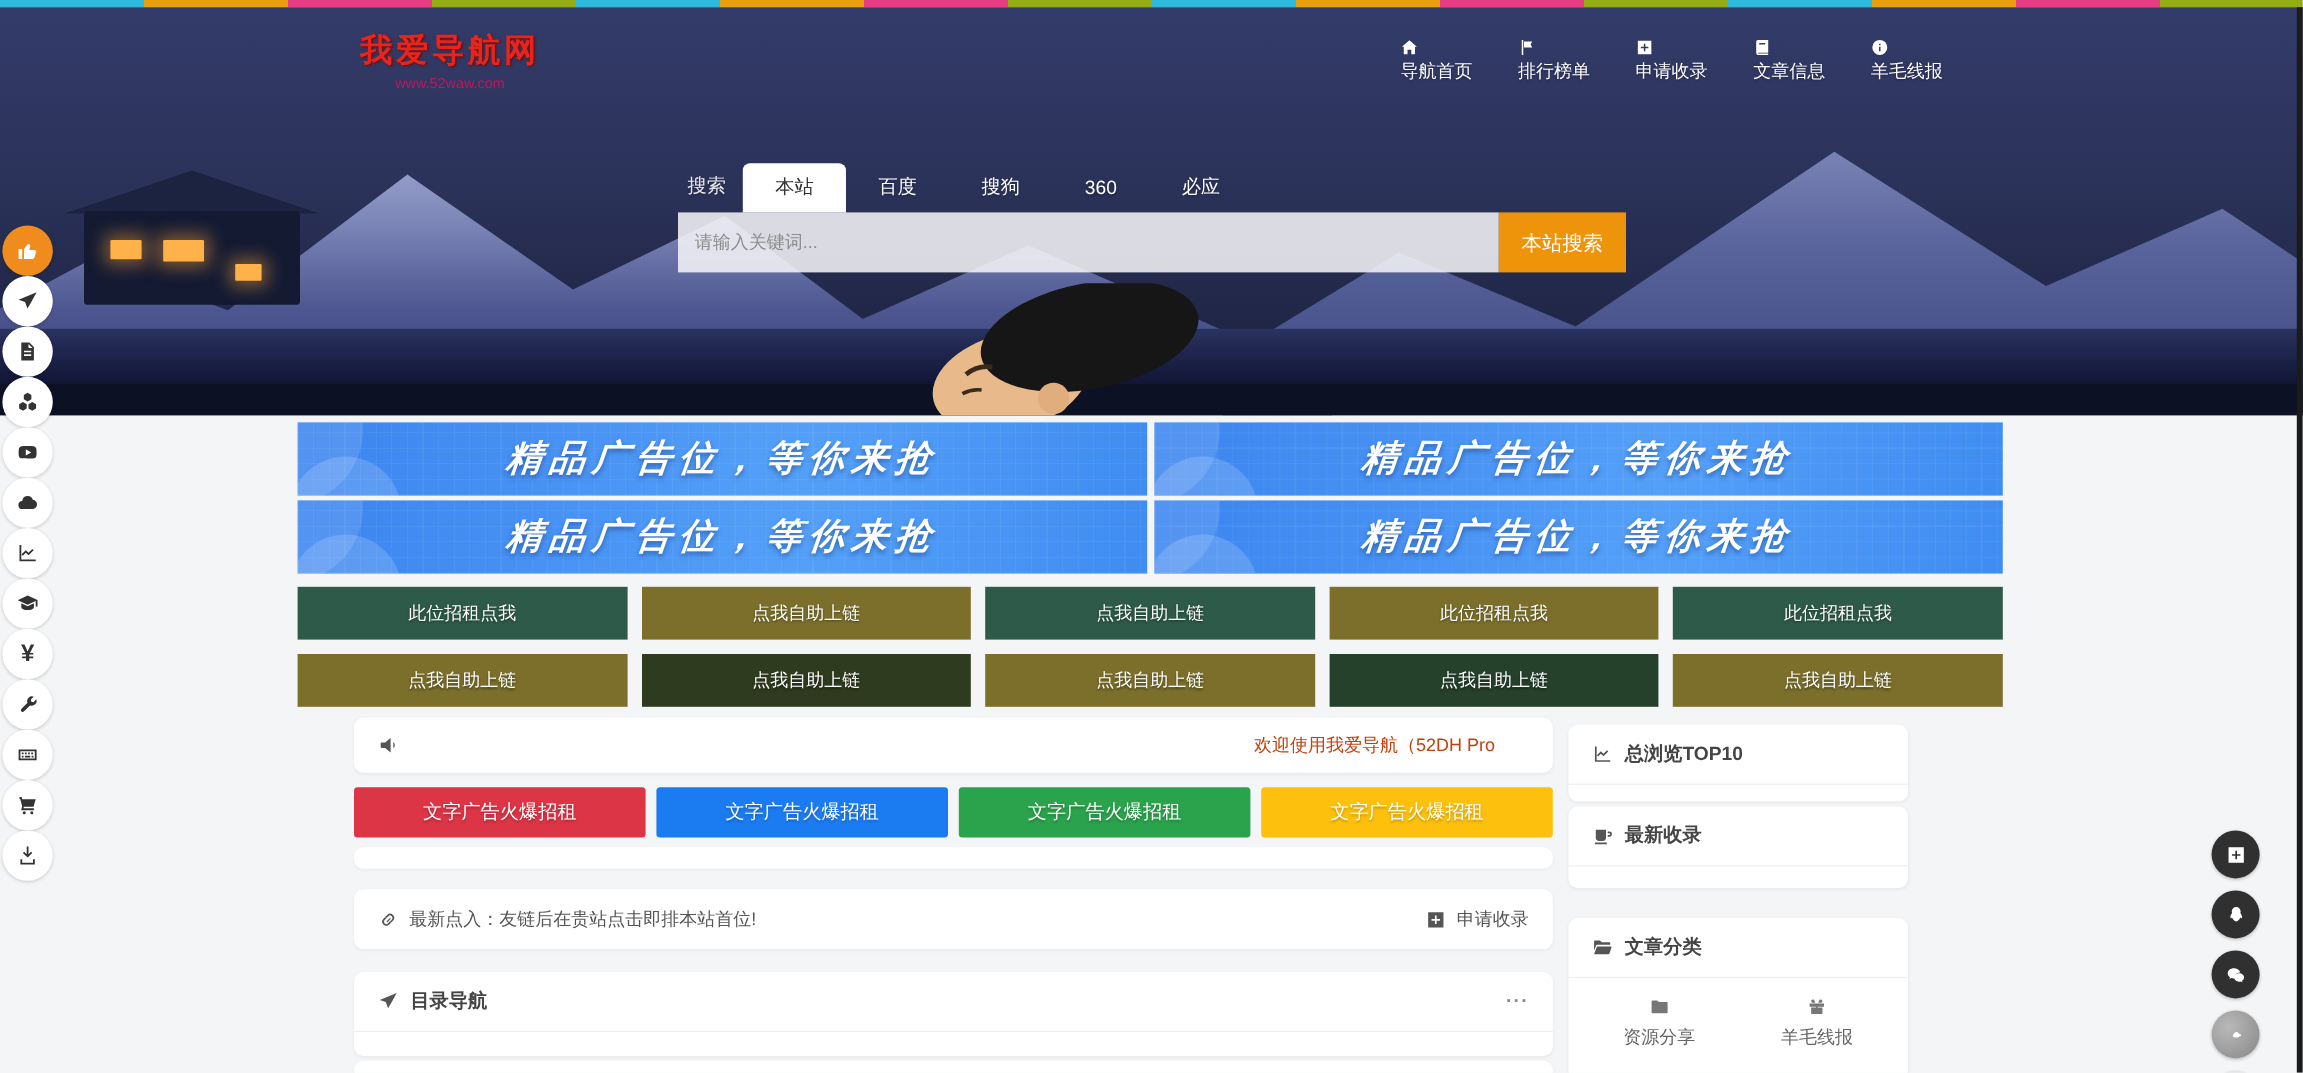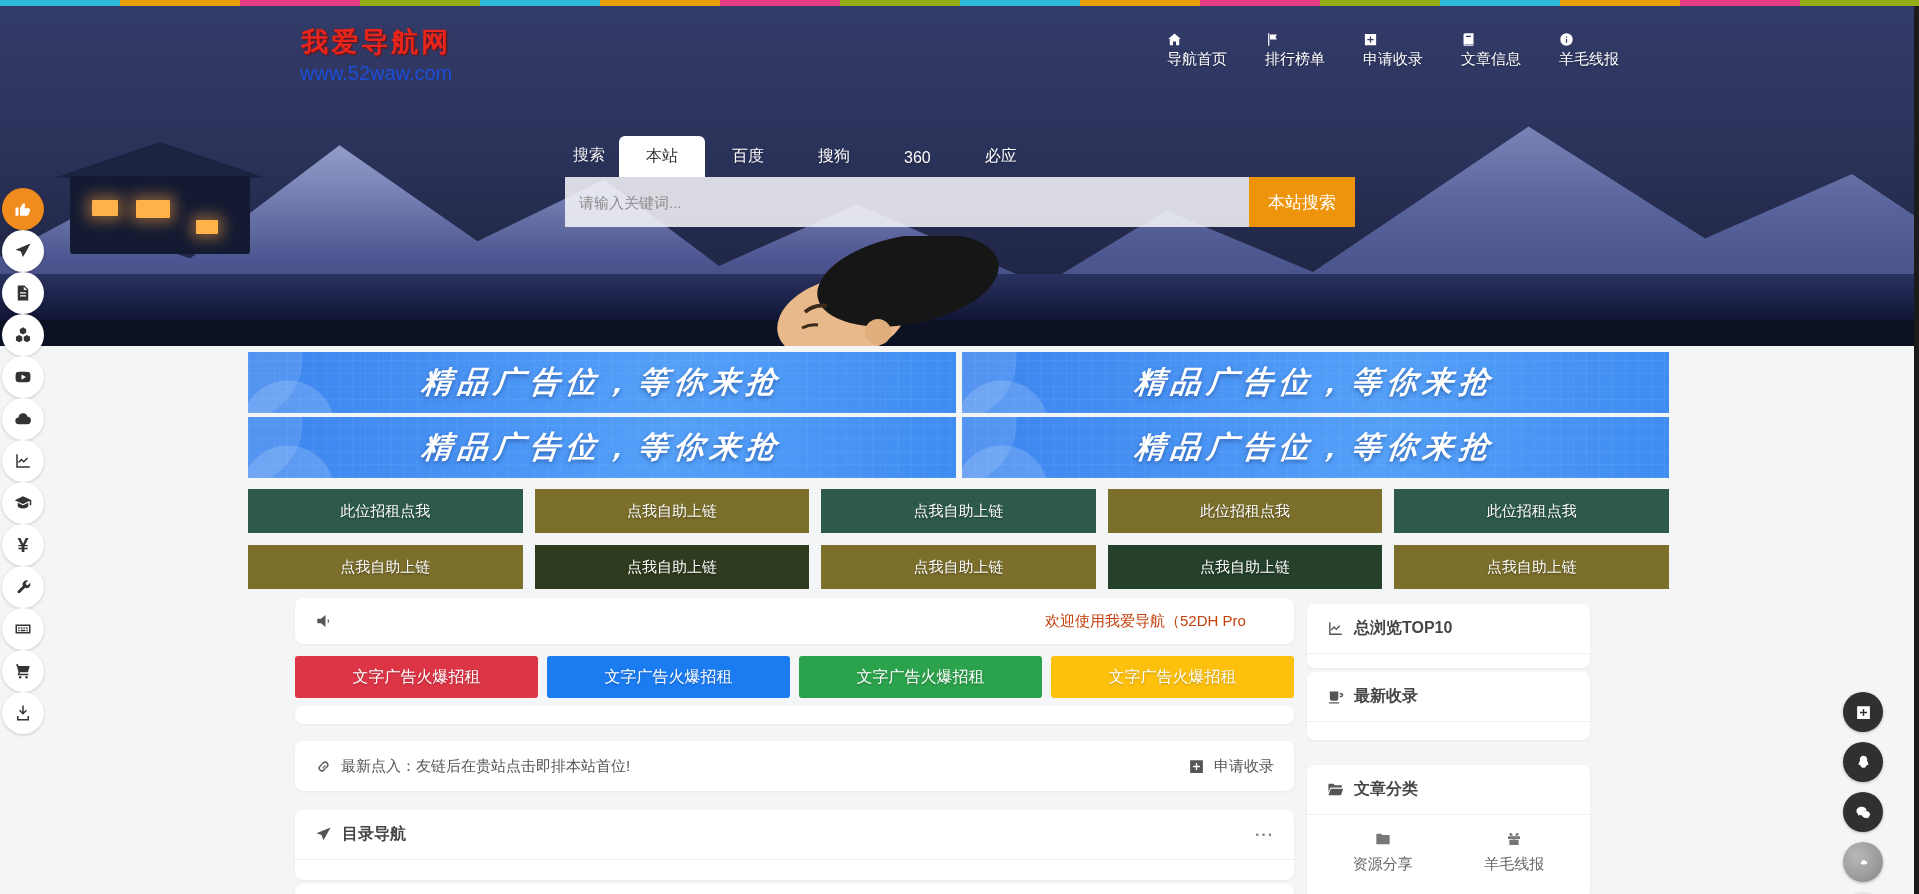--- a/index.html
+++ b/index.html
@@ -26,21 +26,21 @@
     background:linear-gradient(180deg,#2a3260 0%,#121737 60%,#0c102a 100%);}
   .fg{position:absolute;left:0;bottom:0;width:100%;height:26px;background:#0d1124;}
   .house{position:absolute;left:70px;bottom:92px;width:180px;height:78px;background:#131a32;border-radius:3px;}
   .roof{position:absolute;left:54px;bottom:168px;width:0;height:0;
     border-left:106px solid transparent;border-right:106px solid transparent;border-bottom:36px solid #1b2340;}
   .win{position:absolute;background:#ffb24a;box-shadow:0 0 14px 5px rgba(255,165,60,.45);border-radius:1px;}
 
   
   .logo{position:absolute;left:300px;top:24px;text-align:center;cursor:pointer;}
   .logo-title{font-size:27px;font-weight:bold;letter-spacing:3px;color:#e8251c;text-shadow:1px 1px 2px #6d0c07;}
-  .logo-sub{font-size:20px;margin-top:2px;color:#1d4ed8;}
+  .logo-sub{font-size:12px;margin-top:2px;color:#be185d;}
 
   
   .topnav{position:absolute;right:300px;top:32px;display:flex;gap:38px;color:#fff;font-size:15px;}
   .topnav a{display:flex;align-items:flex-start;gap:3px;cursor:pointer;text-shadow:0 1px 2px rgba(0,0,0,.35);flex-direction:column;}
   .topnav svg{width:15px;height:15px;}
 
   
   .search-wrap{position:absolute;left:565px;top:136px;width:790px;}
   .tabs{display:flex;align-items:flex-end;font-size:16px;color:#fff;text-shadow:0 1px 2px rgba(0,0,0,.35);}
   .tab-label{padding:0 14px 11px 8px;opacity:.9;}

